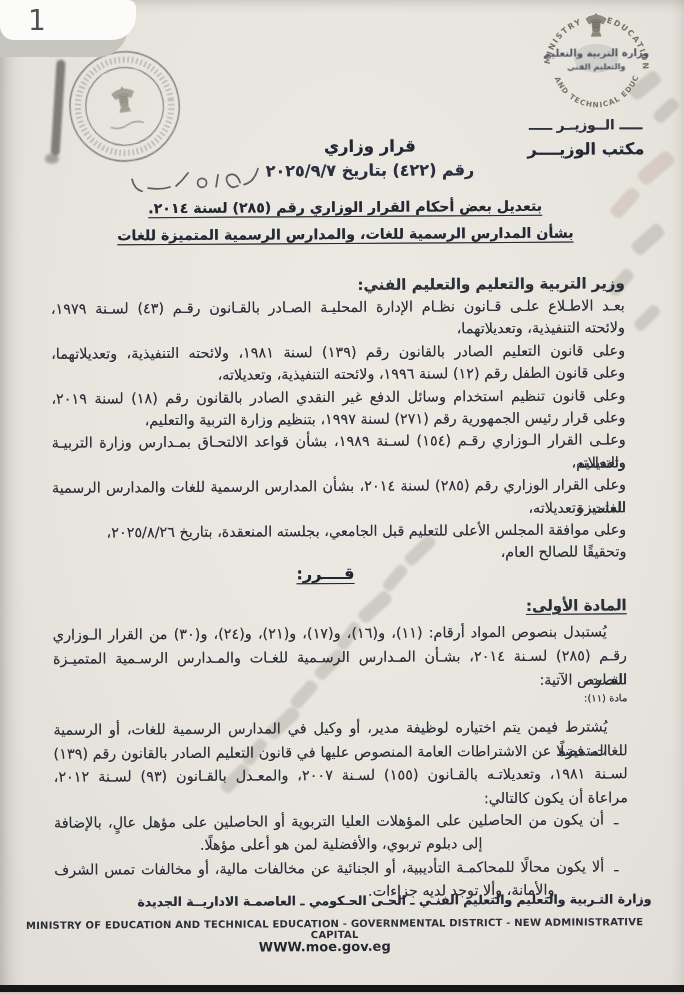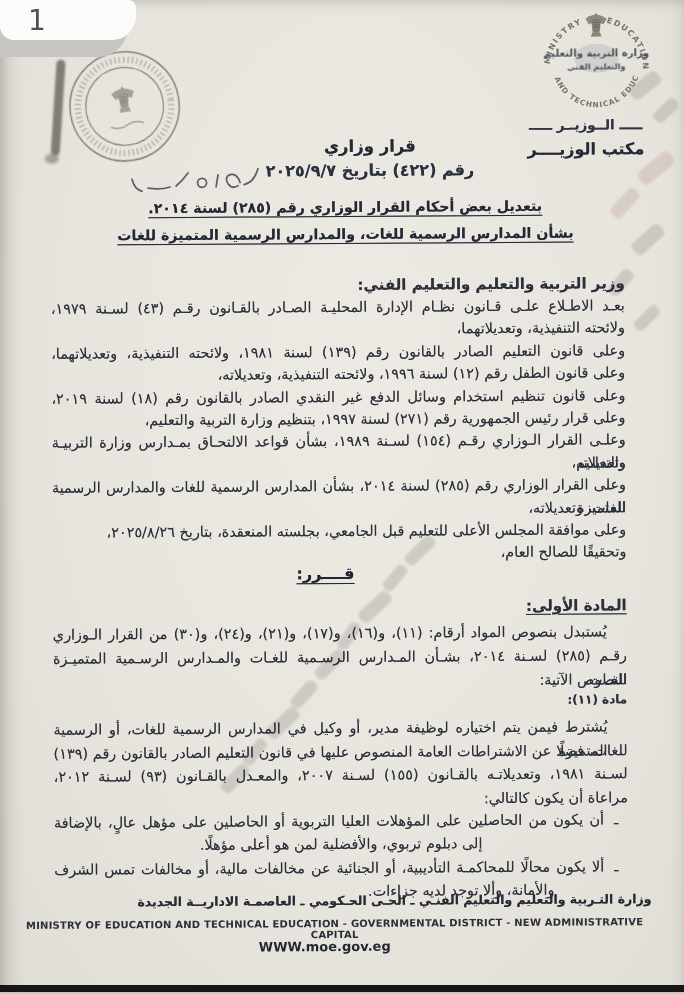--- a/index.html
+++ b/index.html
@@ -49,21 +49,21 @@
   .plines .bl.jl, .alines .bl.jl{white-space:normal;text-align:justify;text-align-last:justify;}
   .alines .bl{height:24px;line-height:24px;white-space:nowrap;text-align:right;}
   .alines{position:absolute;right:58px;left:52px;font-size:14.4px;}
   .a1{top:621px;} .m11l{top:717px;}
   .m11l .bl{height:23.7px;line-height:23.7px;}
   .indent{padding-right:20px;}
   .qarrar{position:absolute;top:564px;left:0;right:34px;text-align:center;direction:rtl;
     font-size:16px;font-weight:bold;text-decoration:underline;text-underline-offset:4px;color:#20252f;}
   .a1head{position:absolute;top:598px;right:58px;direction:rtl;font-size:15px;font-weight:bold;
     text-decoration:underline;text-underline-offset:3px;margin-left:44px;}
-  .m11head{position:absolute;top:694px;right:58px;direction:rtl;font-size:12px;font-weight:bold;}
+  .m11head{position:absolute;top:694px;right:58px;direction:rtl;font-size:10px;font-weight:normal;}
   
   .bullets{position:absolute;top:810px;right:58px;left:52px;font-size:14.4px;direction:rtl;}
   .brow{display:flex;direction:rtl;height:23.4px;line-height:23.4px;}
   .bdash{width:24px;text-align:center;flex:0 0 24px;}
   .btext{flex:1;text-align:justify;text-align-last:justify;white-space:normal;}
   .bcont{height:23.4px;line-height:23.4px;}
   .bcont.center{text-align:center;}
   .bcont.ind{text-align:right;padding-left:0;padding-right:74px;}
   
   .f-ar{position:absolute;top:893px;left:100px;right:0;text-align:center;direction:rtl;

